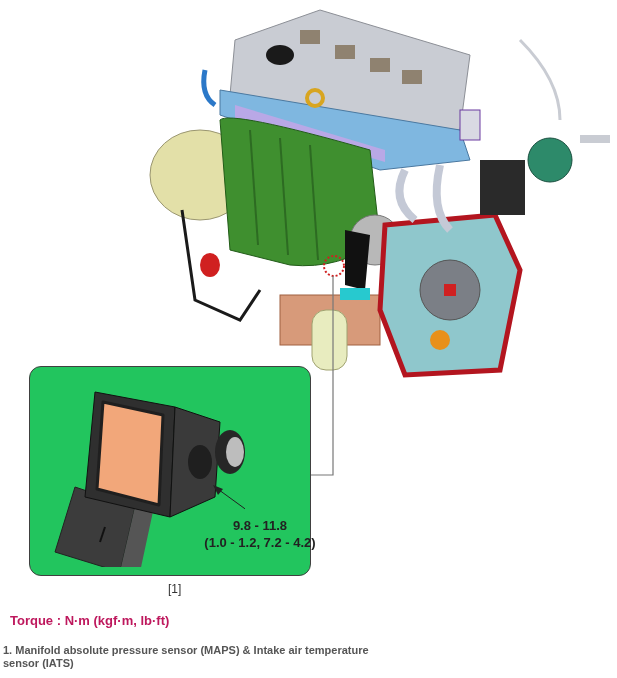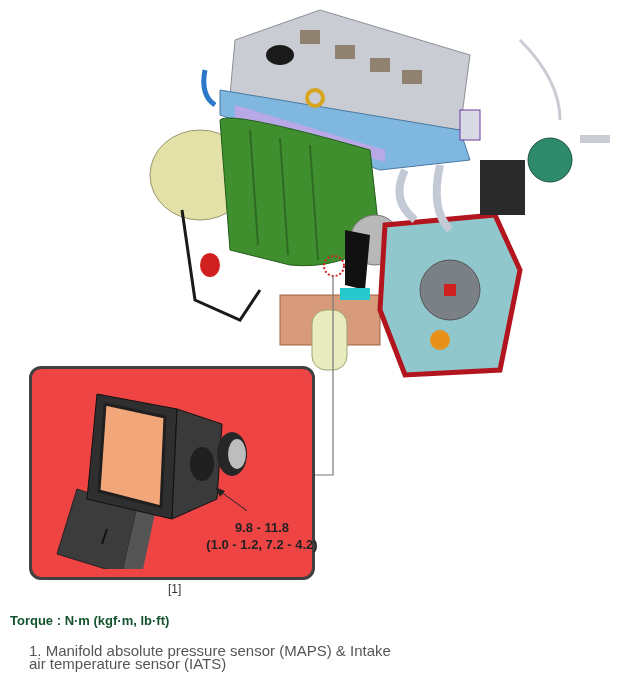--- a/index.html
+++ b/index.html
@@ -1,25 +1,25 @@
 <!DOCTYPE html>
 <html><head>
 <meta charset="utf-8">
 <style>
   html, body { margin: 0; padding: 0; background: #ffffff; }
   body { width: 617px; height: 678px; position: relative; overflow: hidden; font-family: "Liberation Sans", sans-serif; }
   .figure { position: absolute; left: 0; top: 0; width: 617px; height: 600px; }
   .engine-svg { position: absolute; left: 140px; top: 0; width: 480px; height: 380px; }
-  .detail-box { position: absolute; left: 29px; top: 366px; width: 280px; height: 208px; border: 3px solid #404040; border-radius: 12px; background: #ef4444; }
+  .detail-box { position: absolute; left: 29px; top: 366px; width: 280px; height: 208px; border: 1px solid #404040; border-radius: 12px; background: #22c55e; }
   .sensor-svg { position: absolute; left: 15px; top: 10px; width: 200px; height: 190px; }
   .torque-value { position: absolute; left: 165px; top: 150px; width: 130px; text-align: center; font-weight: bold; font-size: 13px; color: #222; line-height: 17px; }
   .callout-svg { position: absolute; left: 0; top: 0; width: 617px; height: 600px; pointer-events: none; }
   .fig-label { position: absolute; left: 168px; top: 582px; font-size: 12px; color: #333; }
-  .torque-heading { position: absolute; left: 10px; top: 613px; font-size: 13px; font-weight: bold; color: #14532d; }
-  .legend { position: absolute; left: 29px; top: 644px; width: 370px; font-size: 15px; color: #555; line-height: 13px; }
+  .torque-heading { position: absolute; left: 10px; top: 613px; font-size: 13px; font-weight: bold; color: #be185d; }
+  .legend { position: absolute; left: 3px; top: 644px; width: 370px; font-size: 11px; color: #555; line-height: 13px; font-weight: bold; }
 </style>
 </head>
 <body>
 
 <div class="figure">
 
   <svg class="engine-svg" viewBox="0 0 480 380">
 
     <polygon points="95,40 180,10 330,55 320,130 200,120 90,95" fill="#c9ccd3" stroke="#8c8f96" stroke-width="1"></polygon>
     <rect x="160" y="30" width="20" height="14" fill="#8f8270"></rect>

